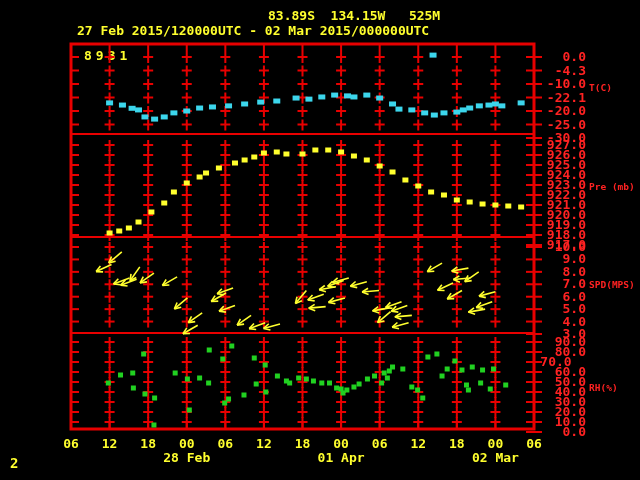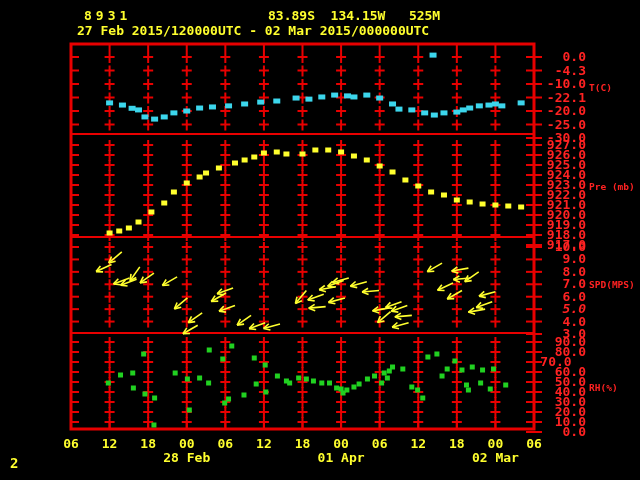--- a/index.html
+++ b/index.html
@@ -1,19 +1,19 @@
 <!DOCTYPE html>
 <html><head>
 <meta charset="utf-8">
 <style>
   html,body{margin:0;padding:0;background:#000;}
   .screen{position:relative;width:640px;height:480px;background:#000;overflow:hidden;
           font-family:"DejaVu Sans Mono",monospace;font-weight:bold;}
   .hdr{position:absolute;color:#ffff2e;font-size:13px;line-height:14px;white-space:pre;}
-  .sid{letter-spacing:4px;}
+  .sid{letter-spacing:4px;margin-top:40px;}
   .corner{position:absolute;left:10px;top:455px;color:#ffff2e;font-size:14px;}
   #plot{position:absolute;left:0;top:0;}
   .ylab{position:absolute;left:526px;width:60px;text-align:right;color:#ff2222;
         font-size:13px;line-height:14px;white-space:pre;}
   .unit{position:absolute;left:589px;color:#ff2222;font-size:9.5px;line-height:10px;white-space:pre;}
   .xlab{position:absolute;width:34px;text-align:center;color:#ffff2e;font-size:13px;line-height:14px;top:437px;}
   .dlab{position:absolute;width:64px;text-align:center;color:#ffff2e;font-size:13px;line-height:14px;top:451px;}
 </style>
 </head>
 <body>
@@ -1110,21 +1110,21 @@
       <div class="ylab" style="top: 208px;">920.0</div>
       <div class="ylab" style="top: 218px;">919.0</div>
       <div class="ylab" style="top: 228px;">918.0</div>
       <div class="ylab" style="top: 238px;">917.0</div>
       <div class="unit" style="top: 182px;">Pre (mb)</div>
       <div class="ylab" style="top: 240px;">10.0</div>
       <div class="ylab" style="top: 252.429px;">9.0</div>
       <div class="ylab" style="top: 264.857px;">8.0</div>
       <div class="ylab" style="top: 277.286px;">7.0</div>
       <div class="ylab" style="top: 289.714px;">6.0</div>
-      <div class="ylab" style="top: 302.143px; font-style: italic;">5.0</div>
+      <div class="ylab" style="top: 302.143px;">5.0</div>
       <div class="ylab" style="top: 314.571px;">4.0</div>
       <div class="ylab" style="top: 327px;">3.0</div>
       <div class="unit" style="top: 280px;">SPD(MPS)</div>
       <div class="ylab" style="top: 335px;">90.0</div>
       <div class="ylab" style="top: 345px;">80.0</div>
       <div class="ylab" style="top: 355px; text-align: center;">70.0</div>
       <div class="ylab" style="top: 365px;">60.0</div>
       <div class="ylab" style="top: 375px;">50.0</div>
       <div class="ylab" style="top: 385px;">40.0</div>
       <div class="ylab" style="top: 395px;">30.0</div>

